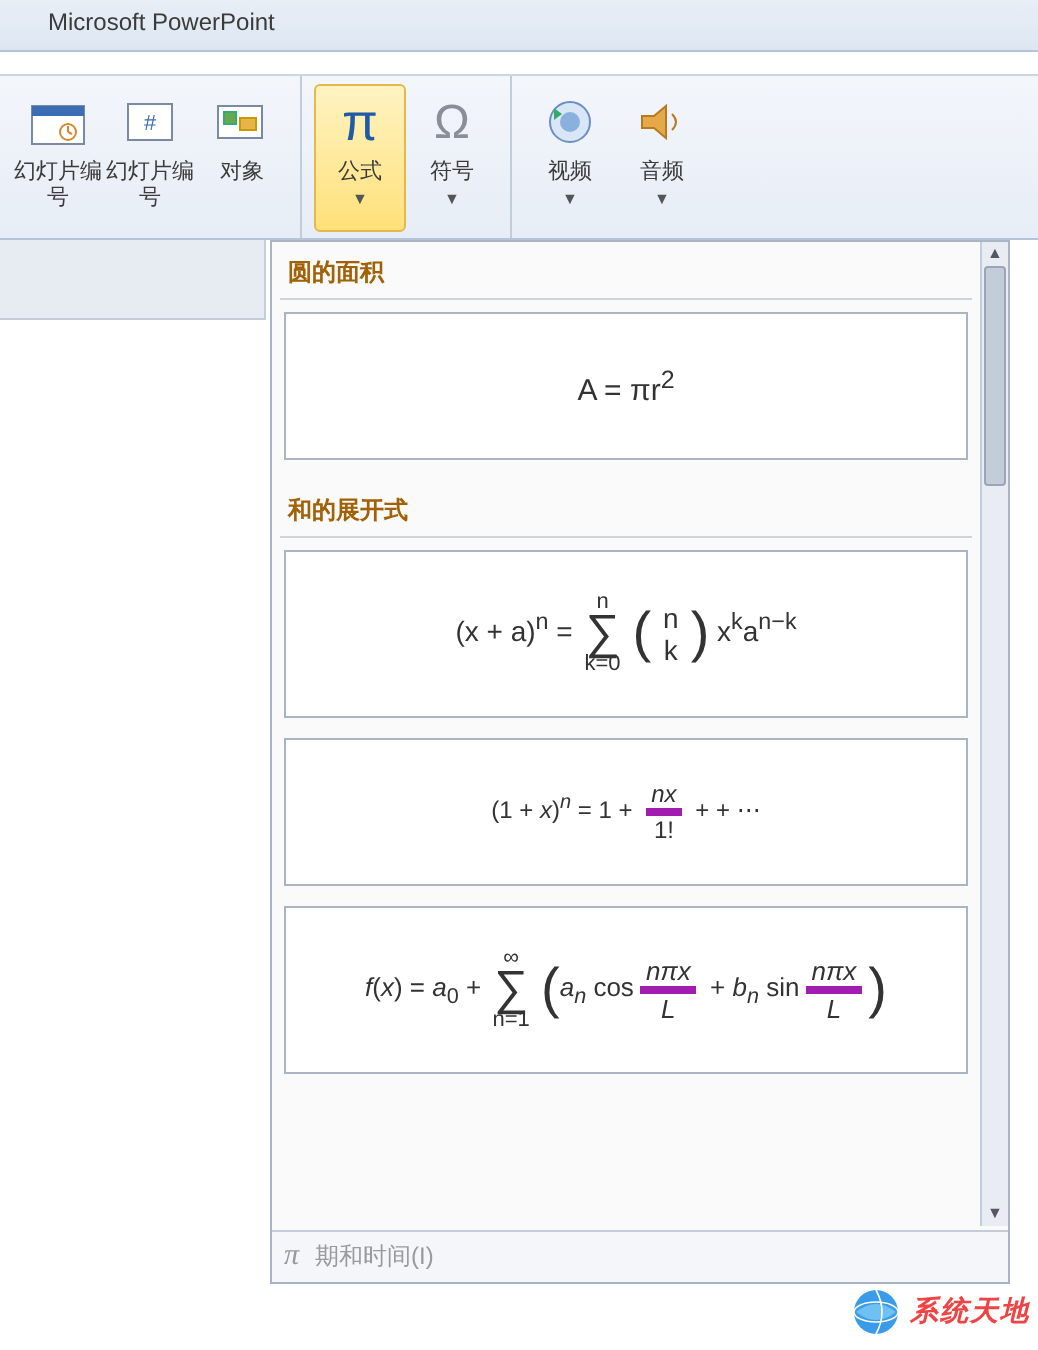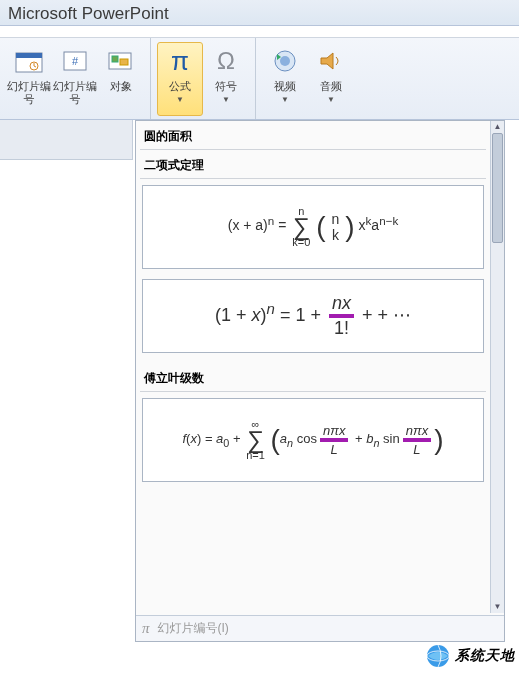--- a/index.html
+++ b/index.html
@@ -1,35 +1,35 @@
 <!DOCTYPE html>
 <html><head>
 <meta charset="utf-8">
 <style>
   * { margin: 0; padding: 0; box-sizing: border-box; font-family: "Microsoft YaHei", "Segoe UI", Arial, sans-serif; }
   body { background: #fff; width: 519px; height: 675px; overflow: hidden; position: relative; }
-  .titlebar { height: 26px; background: linear-gradient(#e8eef6,#dde7f2); border-bottom: 1px solid #b6c4da; padding: 4px 8px; font-size: 17px; color: #3b3b3b; }
+  .titlebar { height: 26px; background: linear-gradient(#e8eef6,#dde7f2); border-bottom: 1px solid #b6c4da; padding: 4px 24px; font-size: 12px; color: #3b3b3b; }
   .divider-gap { height: 12px; background: #fff; border-bottom: 1px solid #cfd6e0; }
   .ribbon { height: 82px; background: linear-gradient(#f3f6fb,#e7edf6); border-bottom: 1px solid #b6c4da; display: flex; }
   .rib-group { border-right: 1px solid #c3cdda; display: flex; align-items: flex-start; padding: 4px 6px 0 6px; }
   .rib-btn { display: flex; flex-direction: column; align-items: center; justify-content: flex-start; width: 46px; height: 74px; border: 1px solid transparent; border-radius: 3px; cursor: pointer; font-size: 11px; color: #3b3b3b; text-align: center; line-height: 1.15; padding-top: 2px; }
   .rib-btn .ic { width: 32px; height: 32px; display: flex; align-items: center; justify-content: center; margin-bottom: 3px; }
   .rib-btn.active { background: linear-gradient(#fff3c2,#ffe07a); border: 1px solid #e6b84a; }
   .drop-arr { font-size: 8px; color: #555; margin-top: 2px; }
   .gallery-wrap { position: absolute; left: 135px; top: 120px; width: 370px; height: 522px; background: #fafafa; border: 1px solid #aab5c4; }
   .gallery-scroll { position: absolute; top: 0; bottom: 28px; left: 0; right: 14px; overflow-y: auto; padding: 0 4px 4px 4px; }
-  .g-section-title { font-size: 12px; color: #000000; font-weight: bold; padding: 7px 4px 4px 4px; border-bottom: 1px solid #d0d4da; }
+  .g-section-title { font-size: 12px; color: #a16207; font-weight: bold; padding: 7px 4px 4px 4px; border-bottom: 1px solid #d0d4da; }
   .g-item { background: #fff; border: 1px solid #aab5c4; margin: 6px 2px 10px 2px; height: 74px; display: flex; align-items: center; justify-content: center; font-family: "Cambria Math", serif; font-size: 15px; color: #333; cursor: pointer; }
   .g-item.tall { height: 84px; }
   .scrollbar { position: absolute; top: 0; right: 0; bottom: 28px; width: 14px; background: #e9edf3; border-left: 1px solid #c3cdda; }
   .scrollbar .thumb { position: absolute; left: 1px; right: 1px; top: 12px; height: 110px; background: #c3cdda; border: 1px solid #9aa6b8; border-radius: 2px; }
   .scrollbar .ar { position: absolute; left: 0; right: 0; height: 12px; font-size: 8px; text-align: center; color: #556; line-height: 12px; }
   .footer { position: absolute; left: 0; right: 0; bottom: 0; height: 26px; border-top: 1px solid #c3cdda; display: flex; align-items: center; padding: 0 6px; font-size: 12px; color: #9a9a9a; background: #f4f6fa; }
   .footer .pi { font-family: serif; font-style: italic; color: #999; margin-right: 8px; font-size: 15px; }
-  .watermark { position: absolute; right: 4px; bottom: 6px; display: flex; align-items: center; font-size: 14px; font-weight: bold; color: #000000; font-style: italic; letter-spacing: 1px; }
+  .watermark { position: absolute; right: 4px; bottom: 6px; display: flex; align-items: center; font-size: 14px; font-weight: bold; color: #ef4444; font-style: italic; letter-spacing: 1px; }
   .watermark svg { margin-right: 4px; }
   .slide-area { position: absolute; left: 0; top: 120px; width: 133px; height: 40px; background: #e7ebf2; border-bottom: 1px solid #c3cdda; border-right: 1px solid #c3cdda; }
   .frac { display: inline-block; text-align: center; vertical-align: middle; margin: 0 3px; }
   .frac .num { display: block; border-bottom: 4px solid #a21caf; padding: 0 3px; }
   .frac .den { display: block; padding: 0 3px; }
   .sum { display: inline-flex; flex-direction: column; align-items: center; vertical-align: middle; margin: 0 2px; font-size: 11px; line-height: 1; }
   .sum .sig { font-size: 24px; line-height: 0.8; }
   .paren-big { font-size: 28px; vertical-align: middle; line-height: 0; }
 </style>
 </head>
@@ -120,44 +120,46 @@
     </div>
   </div>
 </div>
 
 <div class="slide-area"></div>
 
 <div class="gallery-wrap">
   <div class="gallery-scroll">
 
     <div class="g-section-title">圆的面积</div>
+    <div class="g-item">
+      <span>A = πr<sup>2</sup></span>
+    </div>
 
-    <div class="g-section-title">二项式定理</div>
+    <div class="g-section-title">和的展开式</div>
     <div class="g-item tall">
       <span style="font-size:14px">
         (x + a)<sup>n</sup> =
         <span class="sum">
             <span>n</span>
             <span class="sig">∑</span>
             <span>k=0</span>
           </span>
         <span class="paren-big">(</span><span class="frac"><span class="num" style="border:none">n</span><span class="den">k</span></span><span class="paren-big">)</span>
         x<sup>k</sup>a<sup>n−k</sup>
       </span>
     </div>
 
     <div class="g-item">
-      <span style="font-size:18px">
+      <span style="font-size:12px">
         (1 + <i>x</i>)<sup><i>n</i></sup> = 1 +
         <span class="frac"><span class="num"><i>nx</i></span><span class="den">1!</span></span> +
          + ⋯
       </span>
     </div>
 
-    <div class="g-section-title">傅立叶级数</div>
     <div class="g-item tall">
       <span style="font-size:13px">
         <i>f</i>(<i>x</i>) = <i>a</i><sub>0</sub> +
         <span class="sum">
             <span>∞</span>
             <span class="sig">∑</span>
             <span>n=1</span>
           </span>
         <span class="paren-big">(</span><i>a<sub>n</sub></i> cos<span class="frac"><span class="num"><i>nπx</i></span><span class="den"><i>L</i></span></span> + <i>b<sub>n</sub></i> sin<span class="frac"><span class="num"><i>nπx</i></span><span class="den"><i>L</i></span></span><span class="paren-big">)</span>
       </span>
@@ -166,21 +168,21 @@
   </div>
 
   <div class="scrollbar">
     <div class="ar" style="top:0">▲</div>
     <div class="thumb"></div>
     <div class="ar" style="bottom:0">▼</div>
   </div>
 
   <div class="footer">
     <span class="pi">π</span>
-    <span>幻灯片编号(I)</span>
+    <span>期和时间(I)</span>
   </div>
 </div>
 
 <div class="watermark">
   <svg width="26" height="26">
     <circle cx="13" cy="13" r="11" fill="#3a9be8"></circle>
     <path d="M3 13 Q13 5 23 13 Q13 21 3 13" fill="#6fc1f4"></path>
     <ellipse cx="13" cy="13" rx="11" ry="5" fill="none" stroke="#fff" stroke-width="0.8"></ellipse>
     <path d="M13 2 Q19 13 13 24" fill="none" stroke="#fff" stroke-width="0.8"></path>
   </svg>

